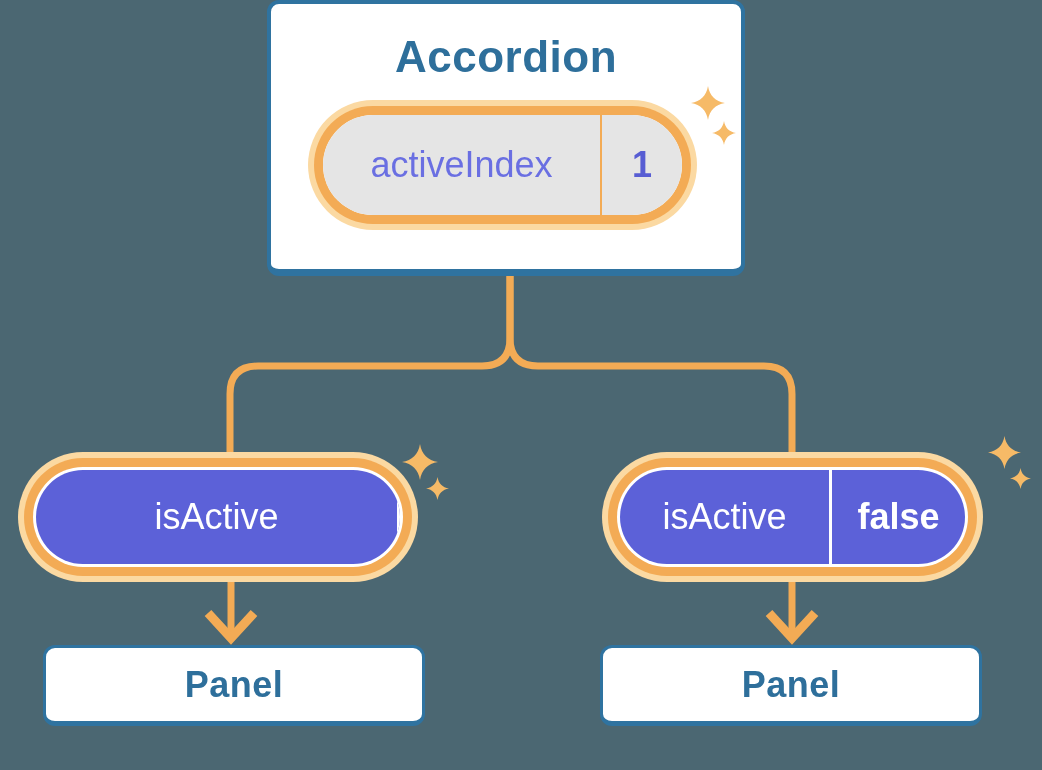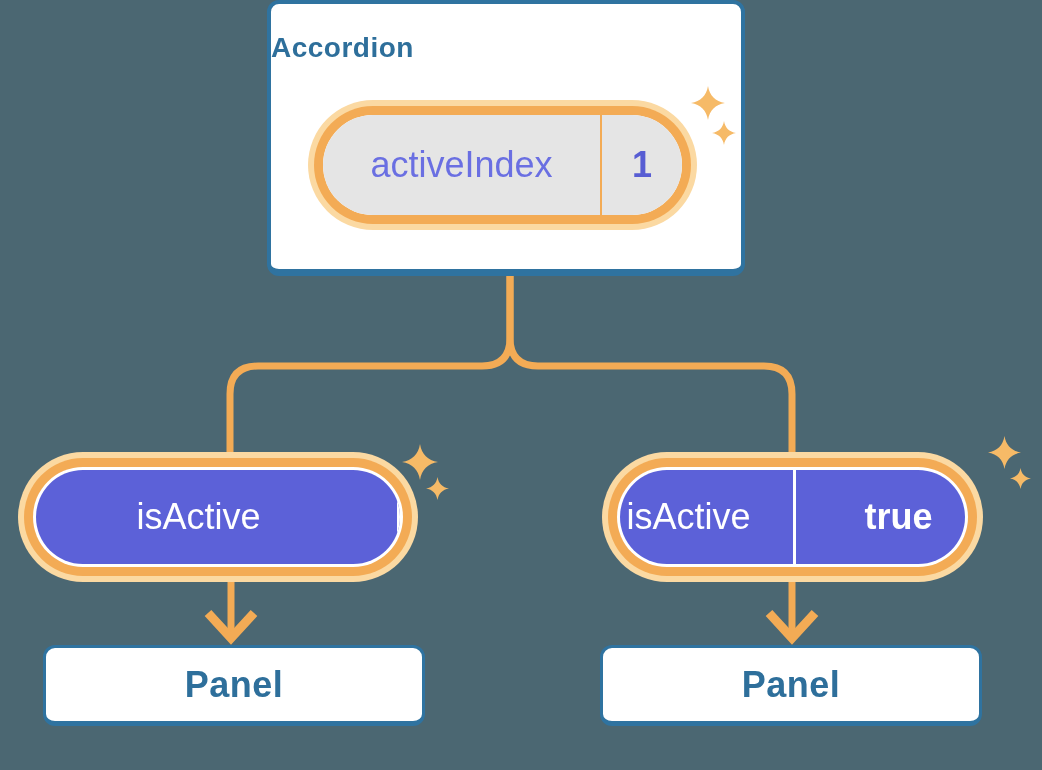--- a/index.html
+++ b/index.html
@@ -41,21 +41,22 @@
     background: #ffffff;
     border: 4px solid var(--blue-border);
     border-bottom-width: 7px;
     border-radius: 12px;
     box-sizing: border-box;
     z-index: 2;
   }
   .accordion-card { left: 267px; top: 0px; width: 478px; height: 276px; }
   .card-title {
     margin-top: 28px;
-    font-size: 28px;
+    text-align: center;
+    font-size: 44px;
     font-weight: bold;
     color: var(--blue-text);
     letter-spacing: 0.5px;
   }
   .panel-card {
     border-width: 3px;
     border-bottom-width: 5px;
     height: 81px;
     display: flex;
     align-items: center;
@@ -95,21 +96,21 @@
   .pill-w.pad { padding: 3px; }
   .pill-body {
     border-radius: 999px;
     width: 100%; height: 100%;
     display: flex;
     align-items: stretch;
     overflow: hidden;
     box-sizing: border-box;
   }
   .pill-body.light { background: #e5e5e5; }
-  .pill-body.purple { background: var(--purple); gap: 36px; }
+  .pill-body.purple { background: var(--purple); }
   .cell {
     display: flex;
     align-items: center;
     justify-content: center;
   }
   .cell.grow { flex: 1 1 auto; }
   .vdivider { flex: 0 0 auto; }
   .vdivider.orange { width: 2px; background: var(--orange); }
   .vdivider.white  { width: 3px; background: #ffffff; }
 
@@ -170,21 +171,21 @@
 
   <div class="pill pill-right">
     <div class="pill-o">
       <div class="pill-w pad">
         <div class="pill-body purple">
           <div class="cell grow">
             <span class="prop-label">isActive</span>
           </div>
           <div class="vdivider white"></div>
           <div class="cell" style="width:133px;">
-            <span class="prop-value">true</span>
+            <span class="prop-value">false</span>
           </div>
         </div>
       </div>
     </div>
   </div>
 
   <div class="card panel-card panel-left">
     <span>Panel</span>
   </div>
   <div class="card panel-card panel-right">

